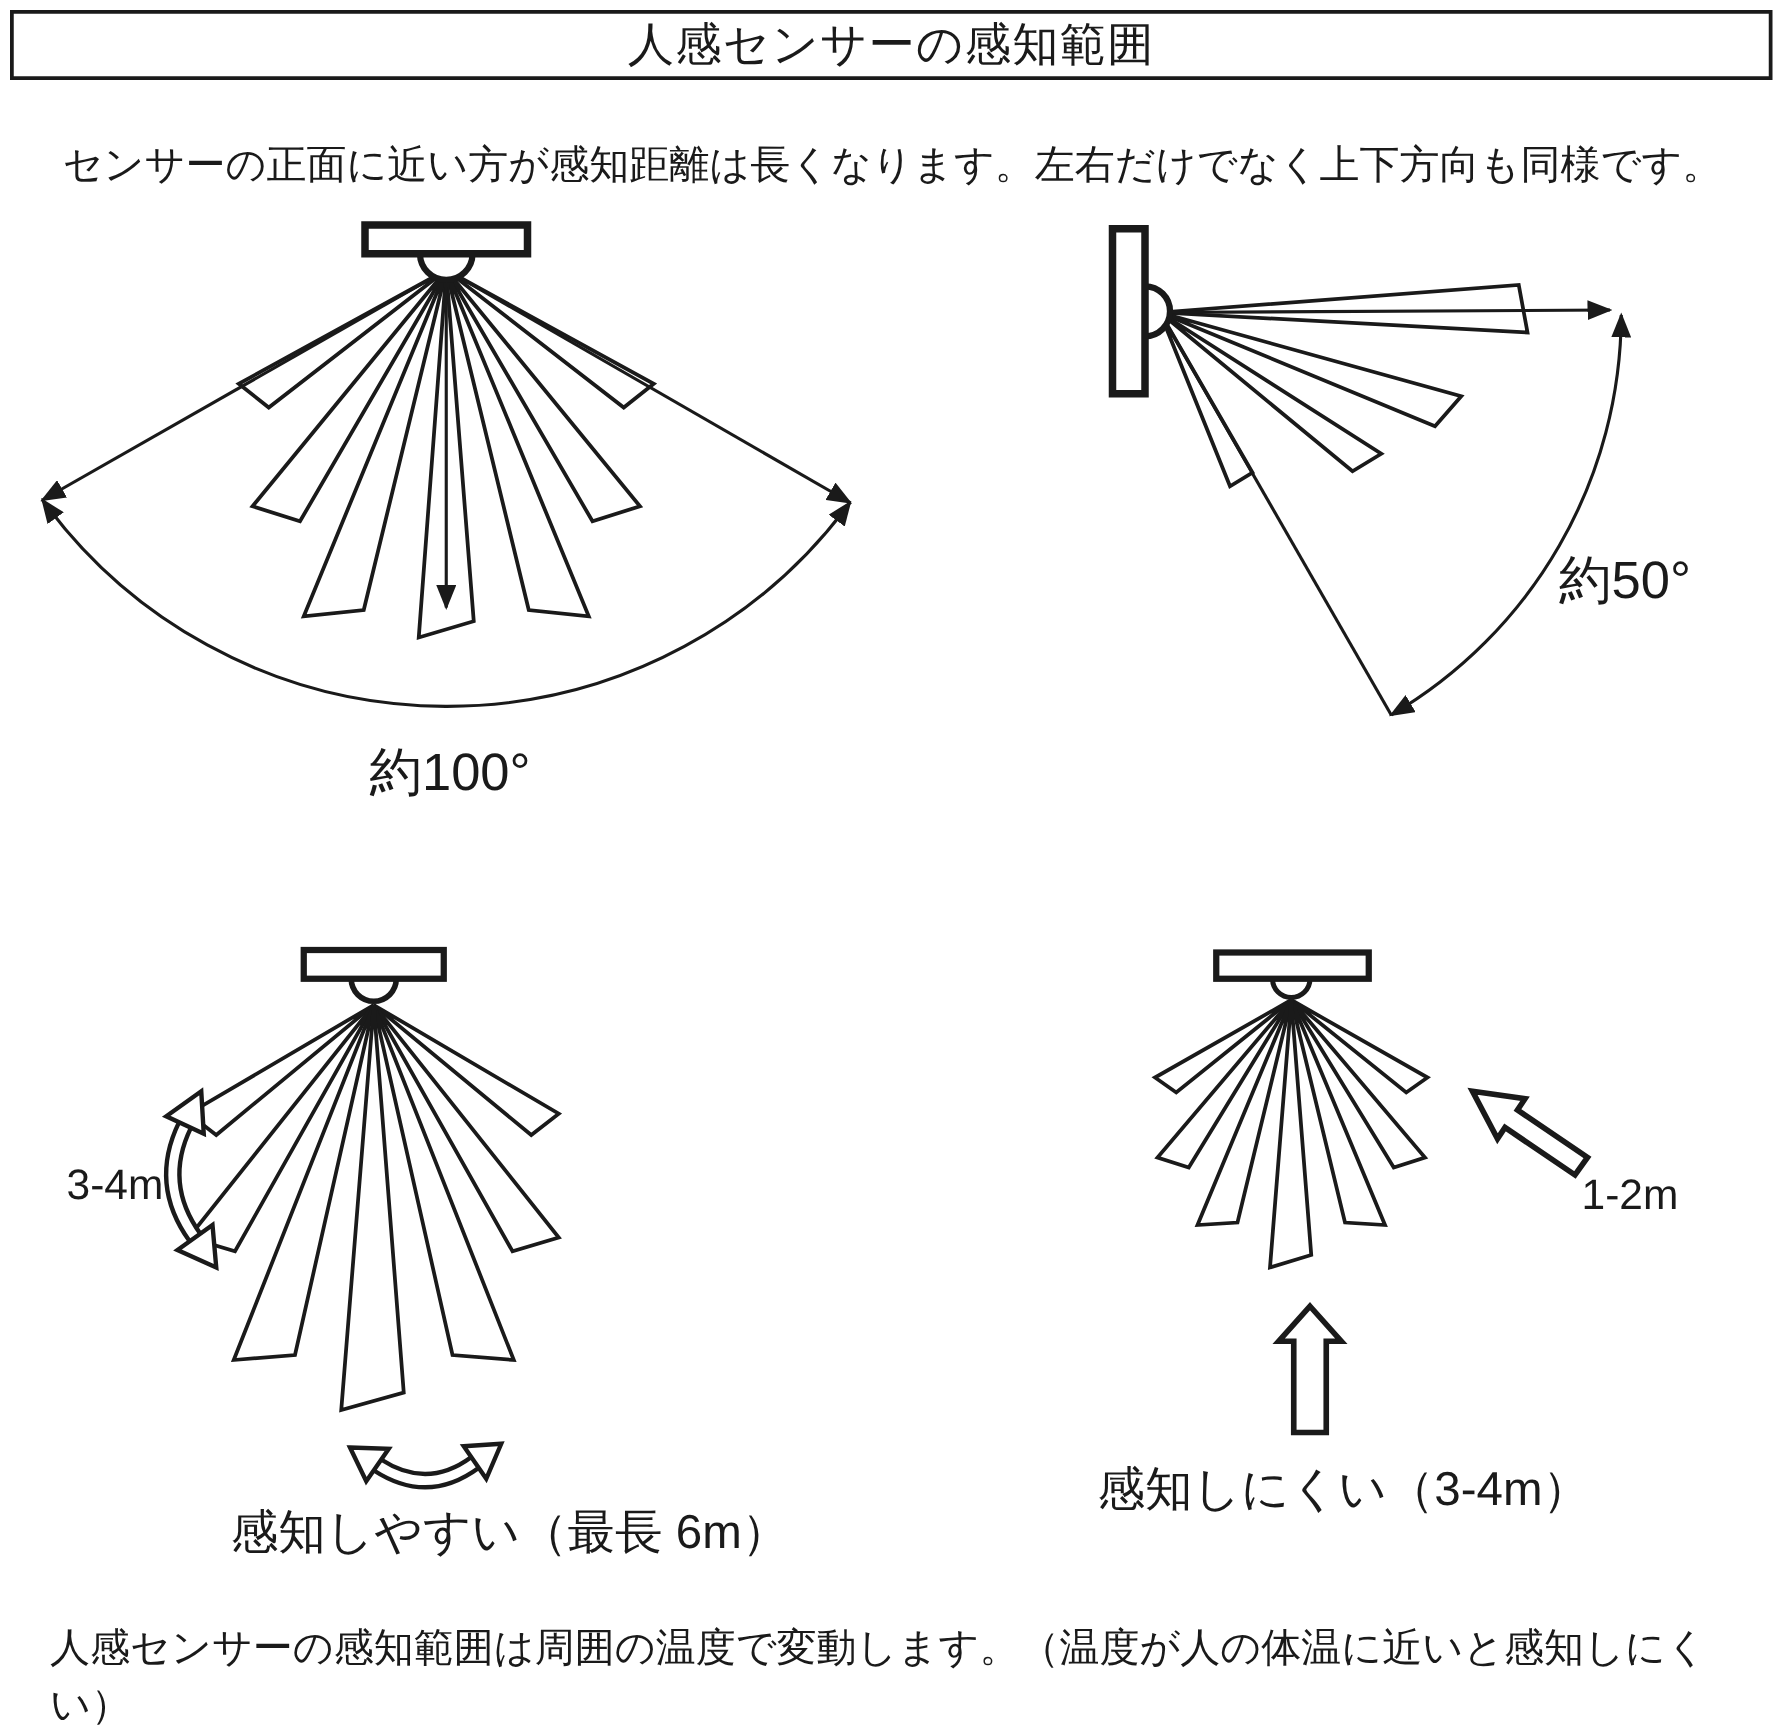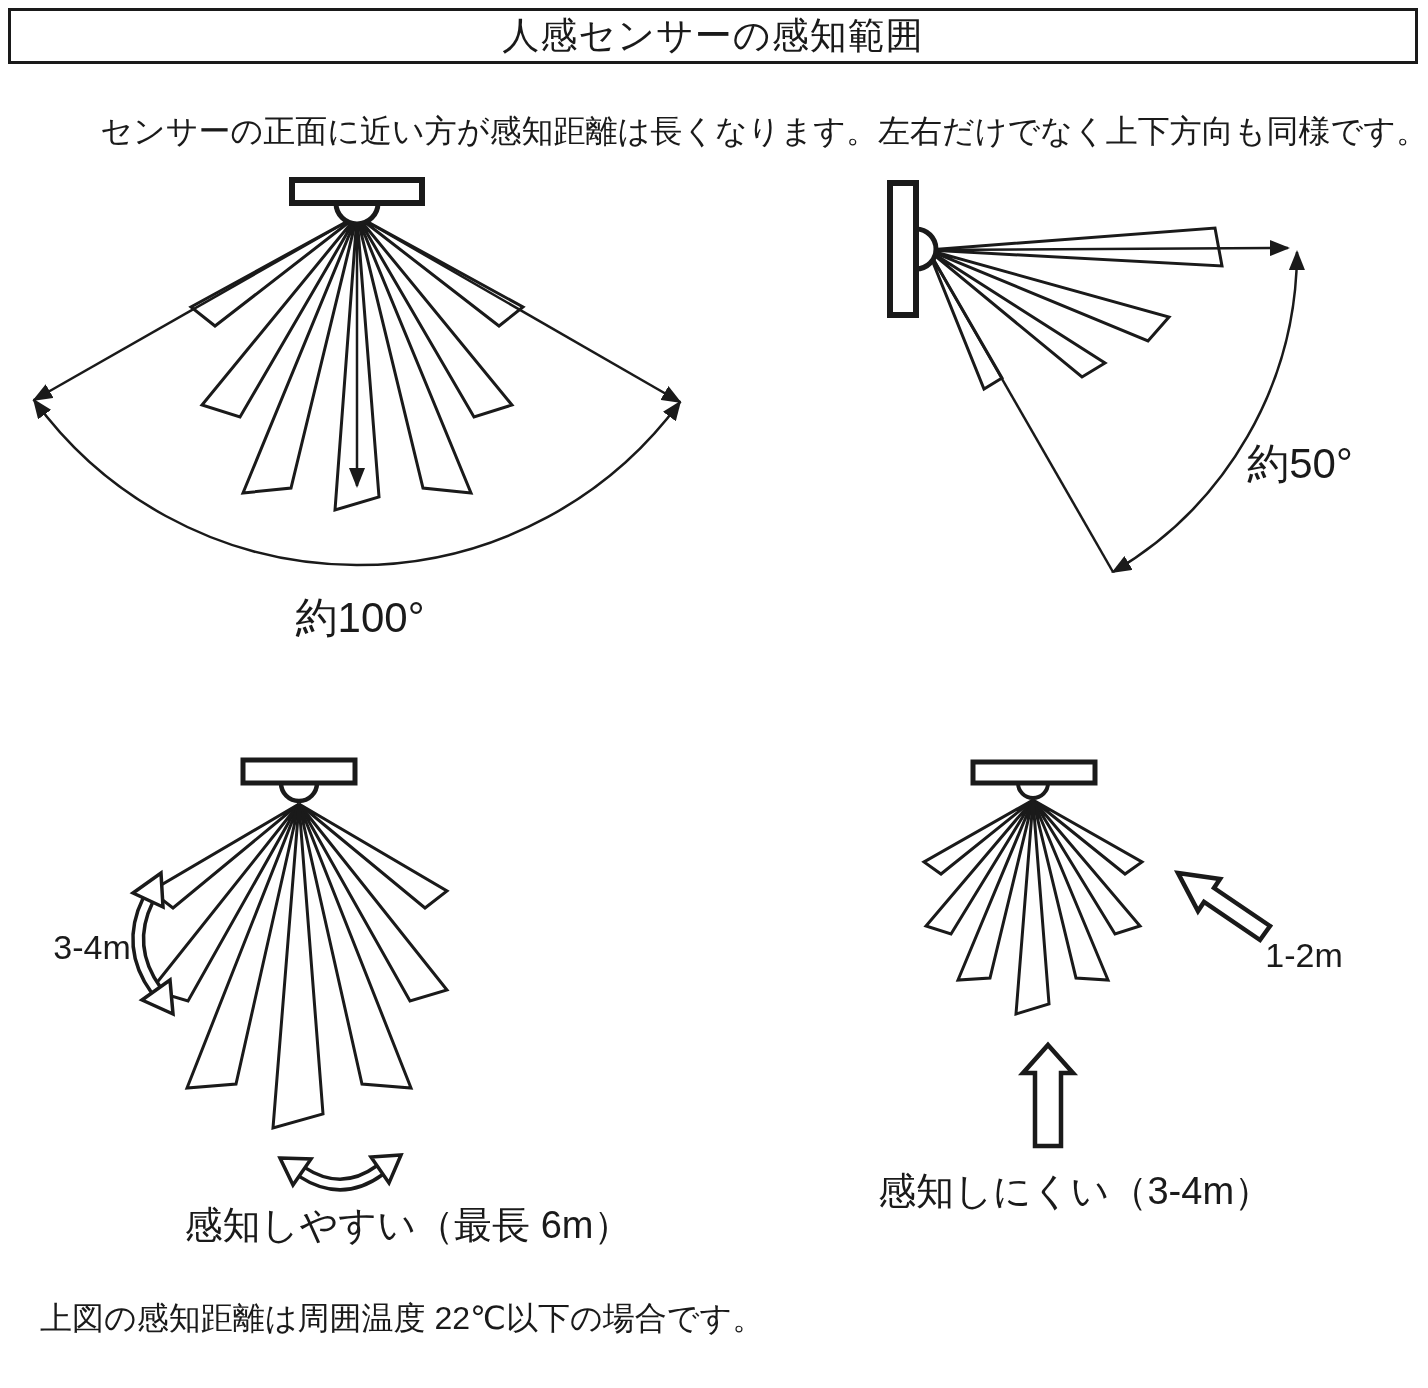--- a/index.html
+++ b/index.html
@@ -1,21 +1,21 @@
 <!DOCTYPE html>
 <html><head>
 <meta charset="utf-8">
 <style>
   html,body{margin:0;padding:0;background:#fff;}
   .page{position:relative;width:1428px;height:1388px;background:#fff;overflow:hidden;
         font-family:"Liberation Sans","DejaVu Sans",sans-serif;color:#1a1a1a;}
   .title-box{position:absolute;left:8px;top:8px;width:1404px;height:50px;border:3px solid #1a1a1a;
              display:flex;align-items:center;justify-content:center;}
   .title-box span{font-size:37px;letter-spacing:1px;}
-  .desc{position:absolute;left:0;width:100%;text-align:right;font-size:32px;}
+  .desc{position:absolute;left:0;width:100%;text-align:center;font-size:32px;}
   .desc-top{top:110px;}
   .desc-mid{top:704px;}
   .footnote{position:absolute;left:40px;top:1296px;width:1380px;font-size:32px;line-height:45px;}
   svg{position:absolute;overflow:visible;}
   svg text{font-family:"Liberation Sans","DejaVu Sans",sans-serif;fill:#1a1a1a;}
   .lbl-big{font-size:42px;}
   .lbl-mid{font-size:34px;}
   .lbl-cap{font-size:38px;}
   .ink{stroke:#1a1a1a;}
 </style>
@@ -114,16 +114,17 @@
     </g>
     <polygon fill="#fff" class="ink" stroke-width="4.5" points="303,121 345,127 339,136 395,174 385,188 329,150 323,159"></polygon>
     <polygon fill="#fff" class="ink" stroke-width="4.5" points="173,293 198,321 186,321 186,394 160,394 160,321 148,321"></polygon>
     <path d="M 143 31 A 15 15 0 0 0 173 31" fill="#fff" class="ink" stroke-width="4"></path>
     <rect x="98" y="10" width="122" height="21" fill="#fff" class="ink" stroke-width="5"></rect>
     <text class="lbl-mid" x="429" y="215" text-anchor="middle">1-2m</text>
     <text class="lbl-cap" x="200" y="452" text-anchor="middle">感知しにくい（3-4m）</text>
   </svg>
 
   <div class="footnote">
+    <div>人感センサーの感知範囲は周囲の温度で変動します。（温度が人の体温に近いと感知しにくい）</div>
     <div>上図の感知距離は周囲温度 22℃以下の場合です。</div>
   </div>
 
 </div>
 
 </body></html>

